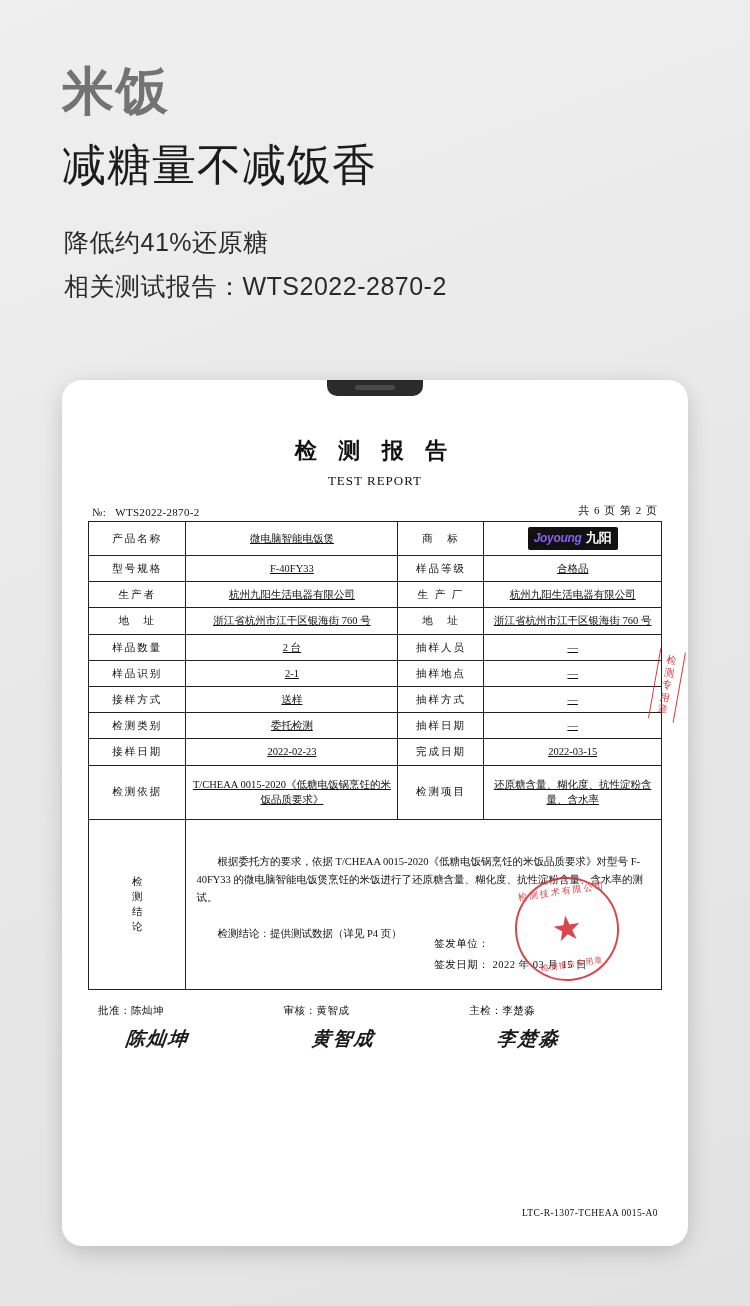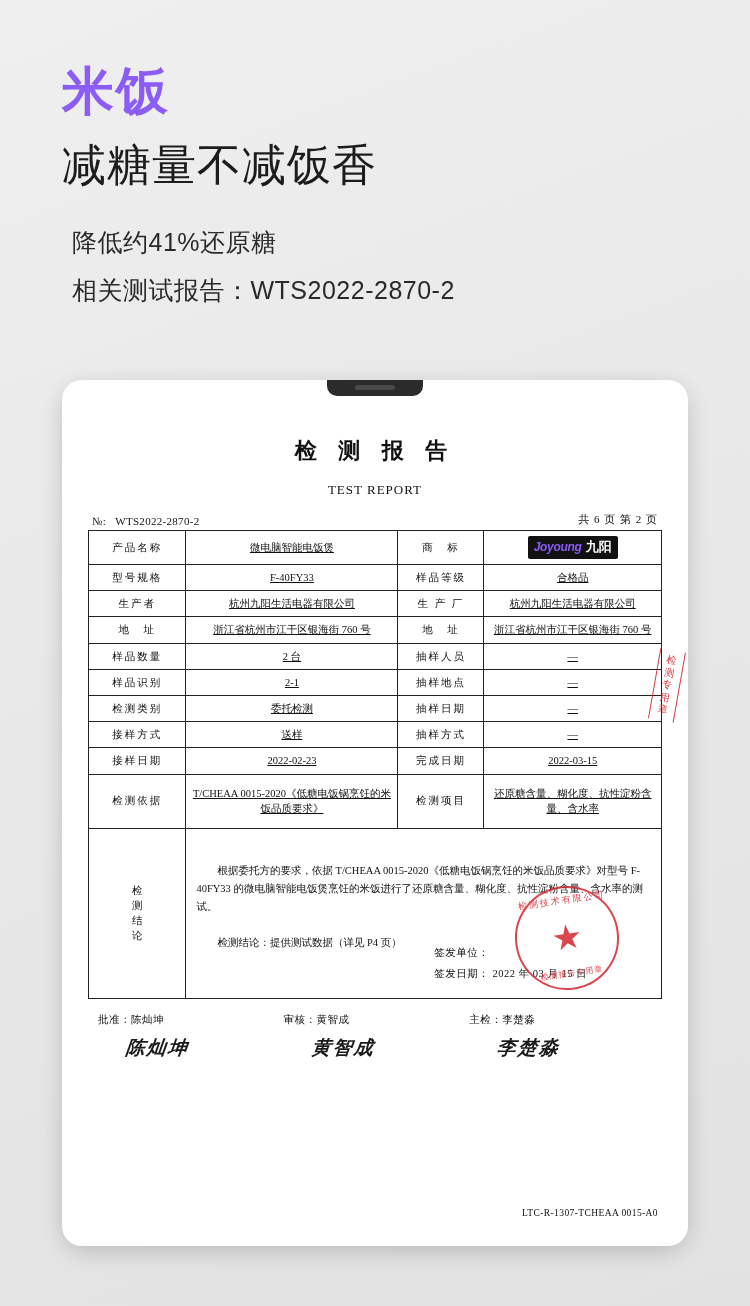--- a/index.html
+++ b/index.html
@@ -14,38 +14,38 @@
     overflow: hidden;
   }
 
   
   .header {
     padding: 62px 0 0 62px;
   }
   .header .title-main {
     font-size: 52px;
     font-weight: bold;
-    color: #8b5cf6;
+    color: #737373;
     letter-spacing: 2px;
     line-height: 1.15;
     margin: 0 0 18px 0;
   }
   .header .title-sub {
     font-size: 44px;
     font-weight: normal;
     color: #1c1c1c;
     letter-spacing: 1px;
     line-height: 1.15;
     margin: 0 0 34px 0;
   }
   .header .desc {
     font-size: 25px;
     color: #2a2a2a;
     line-height: 1.5;
-    margin: 10px;
+    margin: 2px;
     letter-spacing: .5px;
   }
   .header .desc.second { margin-top: 6px; }
 
   
   .tablet {
     position: absolute;
     left: 62px;
     top: 380px;
     width: 626px;
@@ -97,21 +97,21 @@
     text-align: center;
     font-size: 22px;
     font-weight: bold;
     letter-spacing: 8px;
     margin-top: 10px;
   }
   .rpt-title-en {
     text-align: center;
     font-size: 13px;
     letter-spacing: 1px;
-    margin-top: 16px;
+    margin-top: 7px;
     font-family: "Liberation Serif", serif;
   }
   .rpt-meta {
     display: flex;
     justify-content: space-between;
     align-items: flex-end;
     font-size: 11px;
     margin-top: 14px;
     padding: 0 4px 3px 4px;
   }
@@ -345,29 +345,29 @@
             <td class="lbl">抽样人员</td>
             <td class="val">—</td>
           </tr>
           <tr>
             <td class="lbl">样品识别</td>
             <td class="val">2-1</td>
             <td class="lbl">抽样地点</td>
             <td class="val">—</td>
           </tr>
           <tr>
+            <td class="lbl">接样方式</td>
+            <td class="val">送样</td>
+            <td class="lbl">抽样方式</td>
+            <td class="val">—</td>
+          </tr>
+          <tr>
             <td class="lbl">检测类别</td>
             <td class="val">委托检测</td>
             <td class="lbl">抽样日期</td>
-            <td class="val">—</td>
-          </tr>
-          <tr>
-            <td class="lbl">接样方式</td>
-            <td class="val">送样</td>
-            <td class="lbl">抽样方式</td>
             <td class="val">—</td>
           </tr>
           <tr>
             <td class="lbl">接样日期</td>
             <td class="val">2022-02-23</td>
             <td class="lbl">完成日期</td>
             <td class="val">2022-03-15</td>
           </tr>
           <tr style="height:54px">
             <td class="lbl">检测依据</td>

